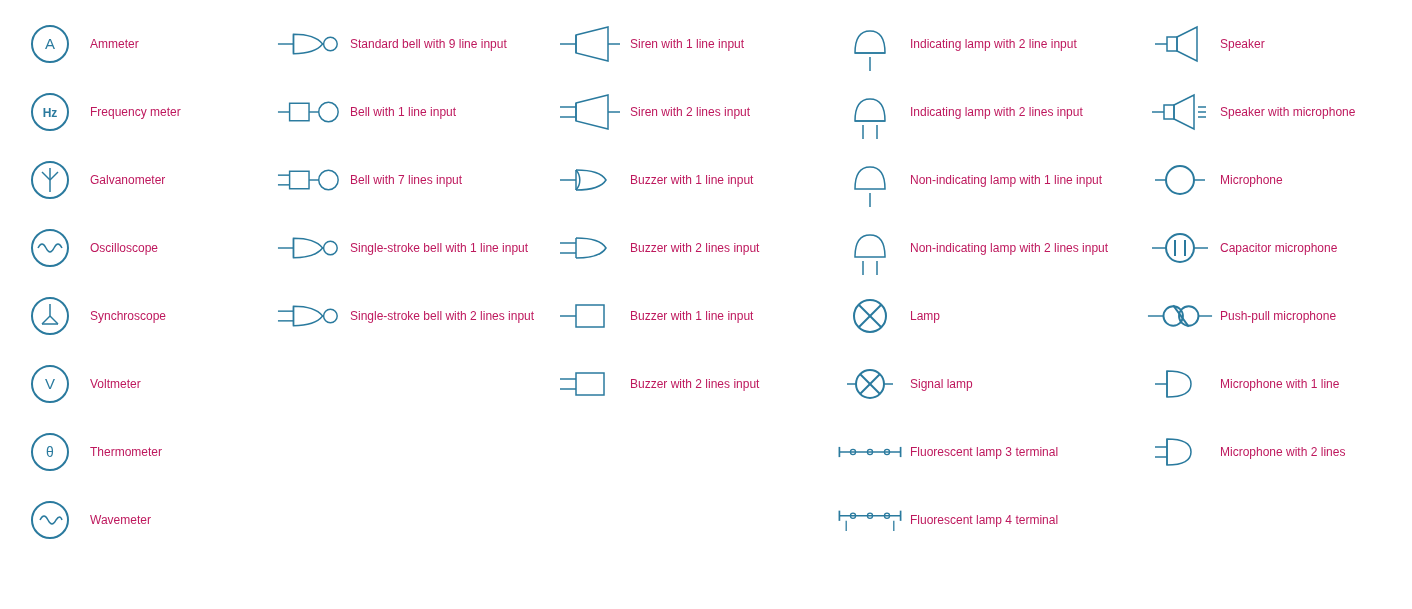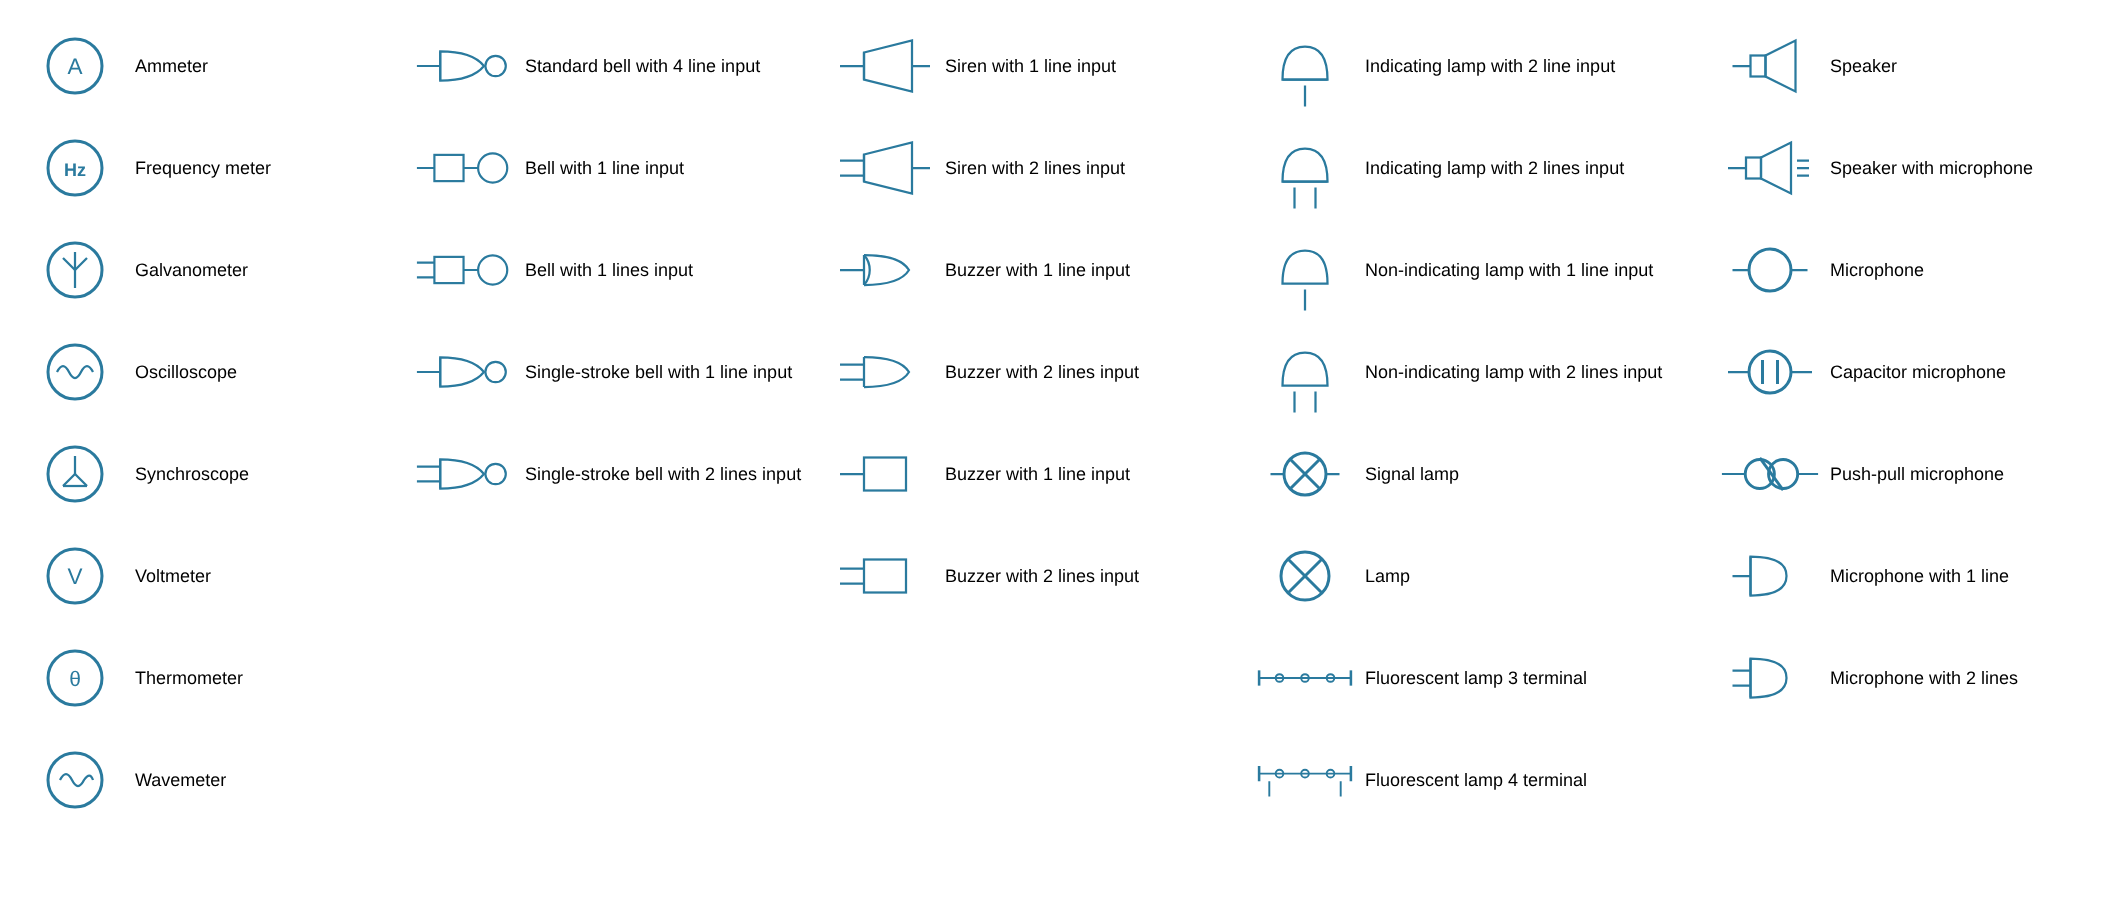--- a/index.html
+++ b/index.html
@@ -31,21 +31,21 @@
     }
     .symbol {
       width: 68px;
       min-width: 68px;
       display: flex;
       align-items: center;
       justify-content: center;
     }
     .label {
       font-size: 12px;
-      color: #000000;
+      color: #be185d;
       line-height: 1.4;
       padding-left: 6px;
     }
     svg text {
       font-family: Arial, sans-serif;
     }
   </style>
 </head>
 <body>
 
@@ -144,21 +144,21 @@
 
     <div class="item">
       <div class="symbol">
         <svg width="70" height="50" viewBox="0 0 70 50">
           <line x1="2" y1="25" x2="18" y2="25" stroke="#2a7a9e" stroke-width="1.5"></line>
           <line x1="18" y1="15" x2="18" y2="35" stroke="#2a7a9e" stroke-width="1.5"></line>
           <path d="M18 15 Q40 15 48 25 Q40 35 18 35 Z" fill="none" stroke="#2a7a9e" stroke-width="1.5"></path>
           <circle cx="56" cy="25" r="7" fill="none" stroke="#2a7a9e" stroke-width="1.5"></circle>
         </svg>
       </div>
-      <div class="label">Standard bell with 4 line input</div>
+      <div class="label">Standard bell with 9 line input</div>
     </div>
 
 
     <div class="item">
       <div class="symbol">
         <svg width="70" height="50" viewBox="0 0 70 50">
           <line x1="2" y1="25" x2="14" y2="25" stroke="#2a7a9e" stroke-width="1.5"></line>
           <rect x="14" y="16" width="20" height="18" fill="none" stroke="#2a7a9e" stroke-width="1.5"></rect>
           <line x1="34" y1="25" x2="44" y2="25" stroke="#2a7a9e" stroke-width="1.5"></line>
           <circle cx="54" cy="25" r="10" fill="none" stroke="#2a7a9e" stroke-width="1.5"></circle>
@@ -170,21 +170,21 @@
     <div class="item">
       <div class="symbol">
         <svg width="70" height="50" viewBox="0 0 70 50">
           <line x1="2" y1="20" x2="14" y2="20" stroke="#2a7a9e" stroke-width="1.5"></line>
           <line x1="2" y1="30" x2="14" y2="30" stroke="#2a7a9e" stroke-width="1.5"></line>
           <rect x="14" y="16" width="20" height="18" fill="none" stroke="#2a7a9e" stroke-width="1.5"></rect>
           <line x1="34" y1="25" x2="44" y2="25" stroke="#2a7a9e" stroke-width="1.5"></line>
           <circle cx="54" cy="25" r="10" fill="none" stroke="#2a7a9e" stroke-width="1.5"></circle>
         </svg>
       </div>
-      <div class="label">Bell with 1 lines input</div>
+      <div class="label">Bell with 7 lines input</div>
     </div>
 
     <div class="item">
       <div class="symbol">
         <svg width="70" height="50" viewBox="0 0 70 50">
           <line x1="2" y1="25" x2="18" y2="25" stroke="#2a7a9e" stroke-width="1.5"></line>
           <line x1="18" y1="15" x2="18" y2="35" stroke="#2a7a9e" stroke-width="1.5"></line>
           <path d="M18 15 Q40 15 48 25 Q40 35 18 35 Z" fill="none" stroke="#2a7a9e" stroke-width="1.5"></path>
           <circle cx="56" cy="25" r="7" fill="none" stroke="#2a7a9e" stroke-width="1.5"></circle>
         </svg>
@@ -318,44 +318,44 @@
 
     <div class="item">
       <div class="symbol">
         <svg width="50" height="55" viewBox="0 0 50 55">
           <line x1="18" y1="40" x2="18" y2="54" stroke="#2a7a9e" stroke-width="1.5"></line>
           <line x1="32" y1="40" x2="32" y2="54" stroke="#2a7a9e" stroke-width="1.5"></line>
           <path d="M10 36 Q10 14 25 14 Q40 14 40 36 Z" fill="none" stroke="#2a7a9e" stroke-width="1.5"></path>
         </svg>
       </div>
       <div class="label">Non-indicating lamp with 2 lines input</div>
+    </div>
+
+    <div class="item">
+      <div class="symbol">
+        <svg width="44" height="44" viewBox="0 0 44 44">
+          <circle cx="22" cy="22" r="16" fill="none" stroke="#2a7a9e" stroke-width="2"></circle>
+          <line x1="11" y1="11" x2="33" y2="33" stroke="#2a7a9e" stroke-width="2"></line>
+          <line x1="33" y1="11" x2="11" y2="33" stroke="#2a7a9e" stroke-width="2"></line>
+        </svg>
+      </div>
+      <div class="label">Lamp</div>
     </div>
 
     <div class="item">
       <div class="symbol">
         <svg width="50" height="44" viewBox="0 0 50 44">
           <circle cx="25" cy="22" r="14" fill="none" stroke="#2a7a9e" stroke-width="2"></circle>
           <line x1="15" y1="12" x2="35" y2="32" stroke="#2a7a9e" stroke-width="2"></line>
           <line x1="35" y1="12" x2="15" y2="32" stroke="#2a7a9e" stroke-width="2"></line>
           <line x1="2" y1="22" x2="11" y2="22" stroke="#2a7a9e" stroke-width="1.5"></line>
           <line x1="39" y1="22" x2="48" y2="22" stroke="#2a7a9e" stroke-width="1.5"></line>
         </svg>
       </div>
       <div class="label">Signal lamp</div>
-    </div>
-
-    <div class="item">
-      <div class="symbol">
-        <svg width="44" height="44" viewBox="0 0 44 44">
-          <circle cx="22" cy="22" r="16" fill="none" stroke="#2a7a9e" stroke-width="2"></circle>
-          <line x1="11" y1="11" x2="33" y2="33" stroke="#2a7a9e" stroke-width="2"></line>
-          <line x1="33" y1="11" x2="11" y2="33" stroke="#2a7a9e" stroke-width="2"></line>
-        </svg>
-      </div>
-      <div class="label">Lamp</div>
     </div>
 
     <div class="item">
       <div class="symbol">
         <svg width="80" height="44" viewBox="0 0 80 44">
           <line x1="4" y1="22" x2="76" y2="22" stroke="#2a7a9e" stroke-width="1.5"></line>
           <circle cx="20" cy="22" r="3" fill="none" stroke="#2a7a9e" stroke-width="1.5"></circle>
           <circle cx="40" cy="22" r="3" fill="none" stroke="#2a7a9e" stroke-width="1.5"></circle>
           <circle cx="60" cy="22" r="3" fill="none" stroke="#2a7a9e" stroke-width="1.5"></circle>
           <line x1="4" y1="16" x2="4" y2="28" stroke="#2a7a9e" stroke-width="2"></line>

